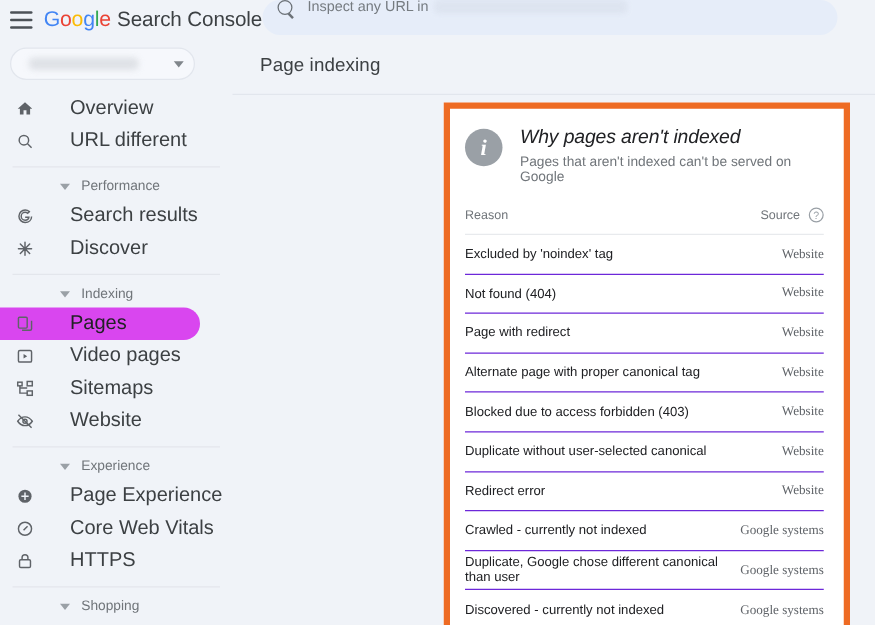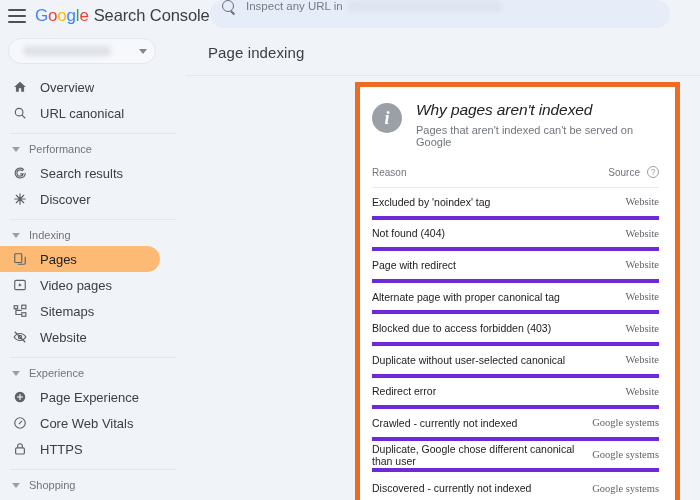--- a/index.html
+++ b/index.html
@@ -66,26 +66,26 @@
   }
   .caret { margin-left: auto; width:0; height:0; border-left:4px solid transparent;
            border-right:4px solid transparent; border-top:5px solid #80868b; }
 
   .navlist { margin-top: 10px; }
   .nav-item {
     display: flex; align-items: center; height: 26px; padding-left: 10px;
     margin: 0 0 0 0; border-radius: 0 13px 13px 0; cursor: pointer;
   }
   .nav-item .ico { width: 20px; flex: 0 0 20px; display:flex; align-items:center; justify-content:center; color:#5f6368; }
-  .nav-item .lbl { font-size: 13px; color: #3c4043; margin-left: 10px; white-space: nowrap; }
-  .nav-item.active { background: #fdba74; width: 160px; align-items: center; }
+  .nav-item .lbl { font-size: 16px; color: #3c4043; margin-left: 26px; white-space: nowrap; }
+  .nav-item.active { background: #d946ef; width: 160px; align-items: center; }
   .nav-item.active .lbl { color: #202124; }
 
   .sec-head {
-    display:flex; align-items:center; height: 22px; padding-left: 12px; margin-top: 4px; cursor:pointer;
+    display:flex; align-items:center; height: 22px; padding-left: 12px; margin-top: 4px; cursor:pointer;margin-left:36px;
   }
   .sec-head .tri { width:0;height:0;border-left:4px solid transparent;border-right:4px solid transparent;
                    border-top:5px solid #9aa0a6; margin-right: 9px; }
   .sec-head .lbl { font-size: 11px; color: #70757a; }
 
   .divider { height: 1px; background: #e3e6ec; margin: 7px 10px 4px 10px; }
 
   
   .main { position: absolute; left: 186px; top: 32px; width: 514px; height: 468px; }
   .page-title {
@@ -120,21 +120,21 @@
   .col-head .right { margin-left:auto; display:flex; align-items:center; }
   .col-head .source { font-size: 10px; color: #70757a; }
   .help-ico {
     margin-left: 7px; width: 12px; height: 12px; border:1px solid #9aa0a6; border-radius:50%;
     color:#9aa0a6; font-size: 8.5px; line-height: 10px; text-align:center; cursor:pointer;
   }
 
   .rows { }
   .row {
     display:flex; align-items:center; height: 31.6px;
-    margin: 0 16px 0 12px; border-bottom: 4px solid #6d28d9; cursor: pointer;
+    margin: 0 16px 0 12px; border-bottom: 1px solid #6d28d9; cursor: pointer;
   }
   .row:last-child { border-bottom: none; }
   .row .r-reason { font-size: 10.5px; color: #202124; }
   .row .r-source { margin-left:auto; font-size: 10.5px; color: #5f6368; white-space: nowrap; font-family: Liberation Serif, serif; }
 
   
   svg.i { width: 14px; height: 14px; display:block; }
 </style>
 </head>
 <body>
@@ -176,21 +176,21 @@
         <span class="lbl">Overview</span>
       </div>
 
       <div class="nav-item">
         <span class="ico">
           <svg class="i" viewBox="0 0 24 24" fill="none" stroke="currentColor" stroke-width="2">
               <circle cx="10.5" cy="10.5" r="6.5"></circle>
               <path d="M15.5 15.5L21 21"></path>
             </svg>
         </span>
-        <span class="lbl">URL canonical</span>
+        <span class="lbl">URL different</span>
       </div>
 
       <div class="divider"></div>
 
       <div class="sec-head">
         <span class="tri"></span>
         <span class="lbl">Performance</span>
       </div>
 
       <div class="nav-item">

